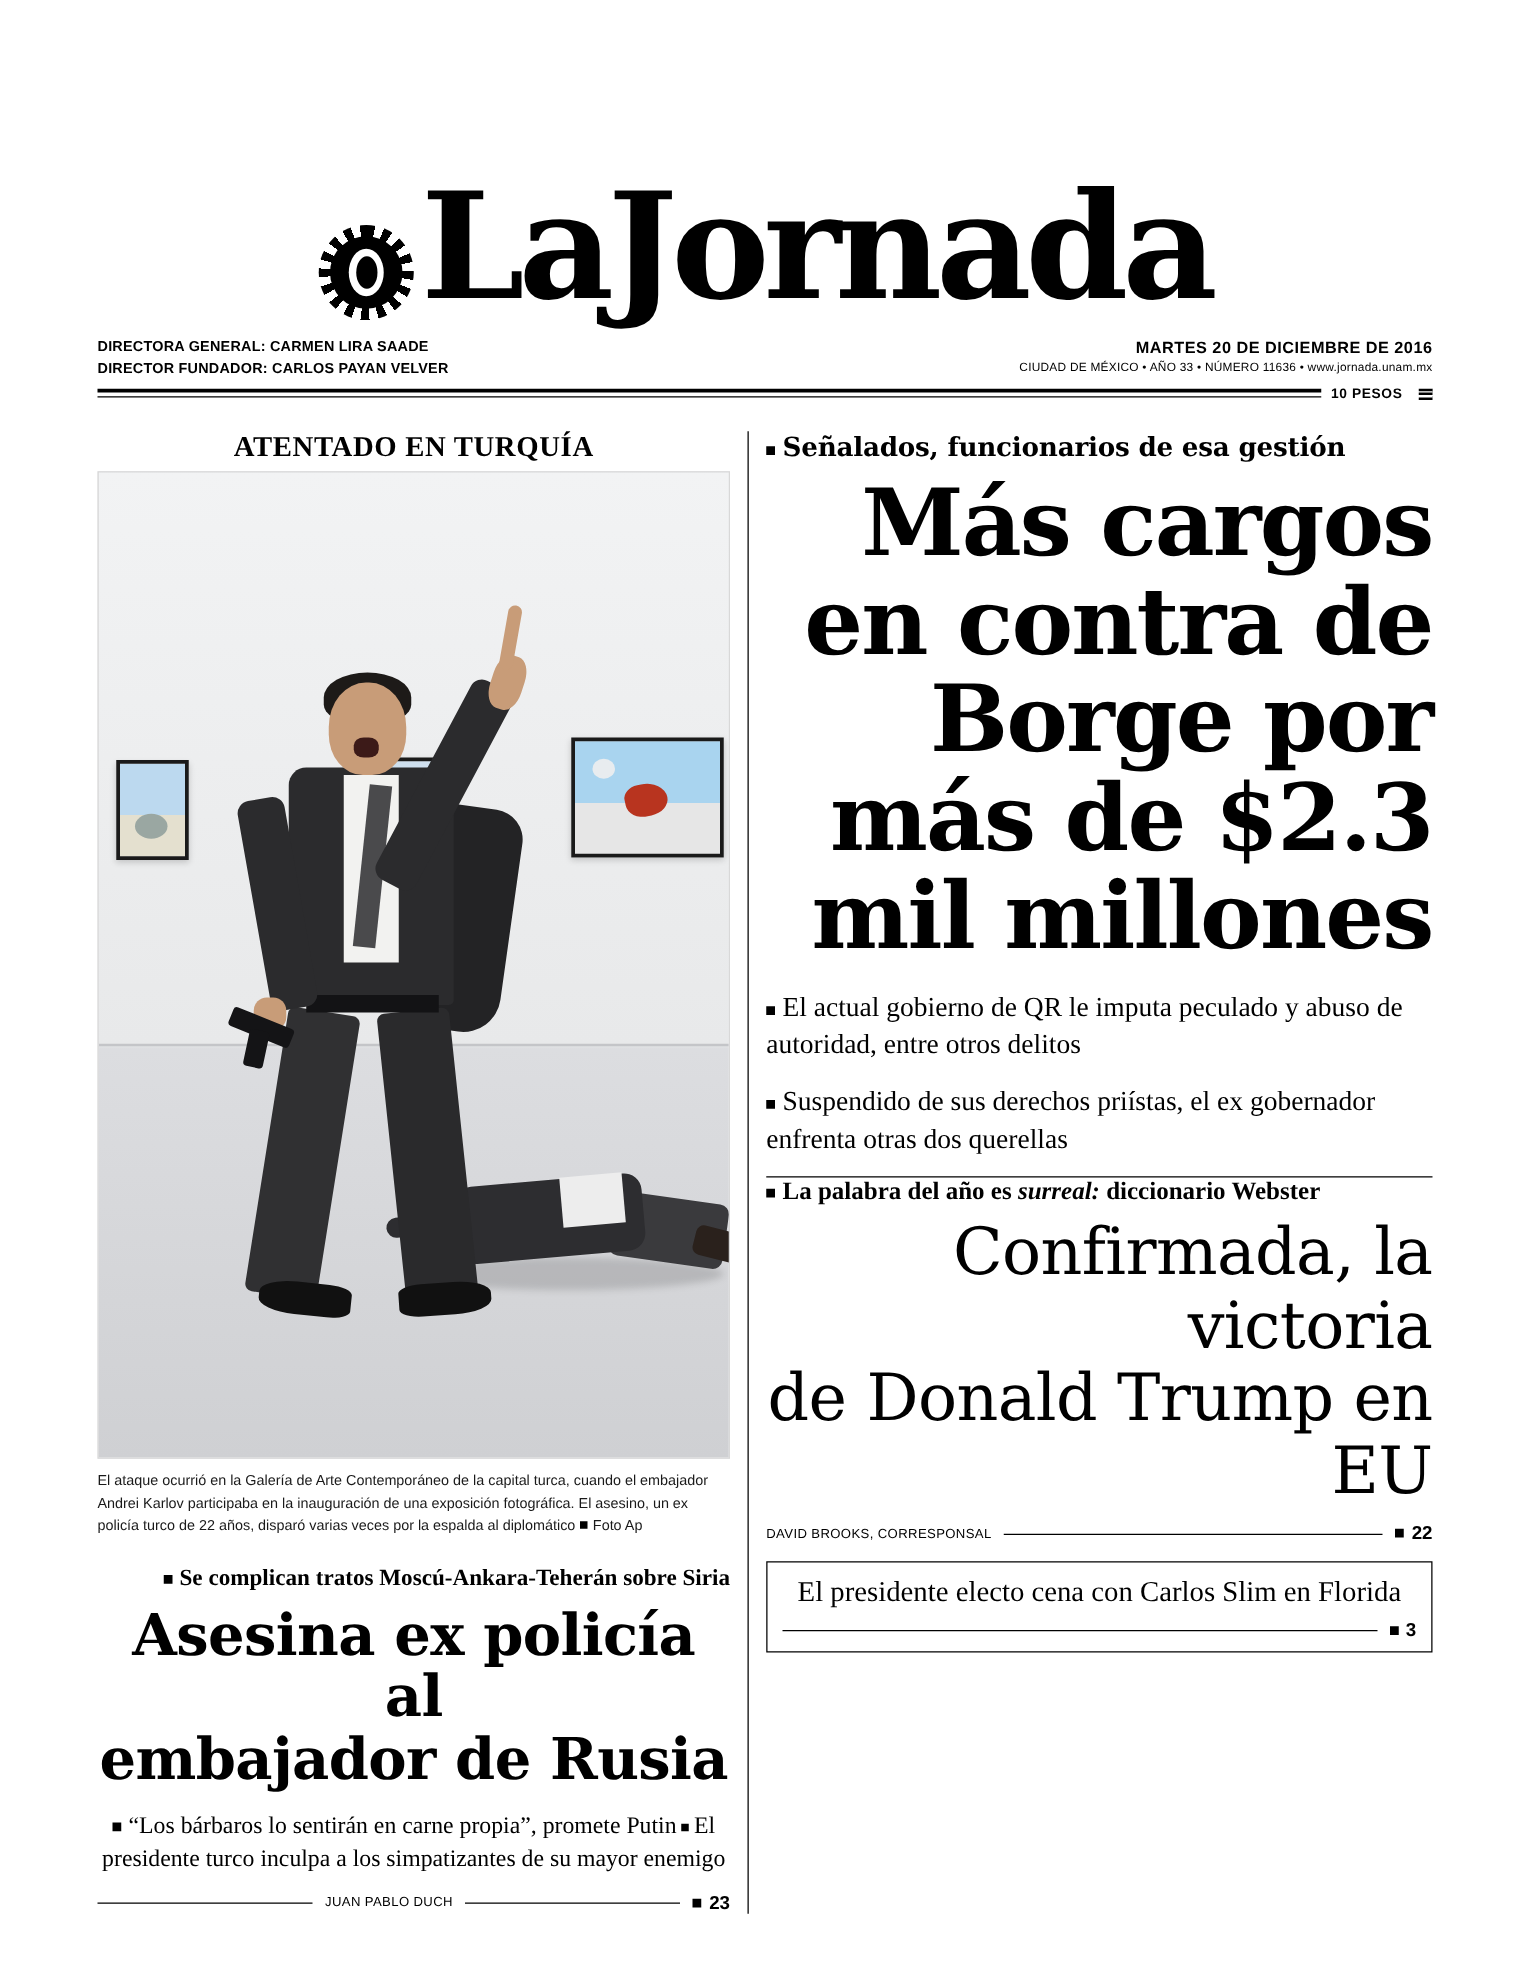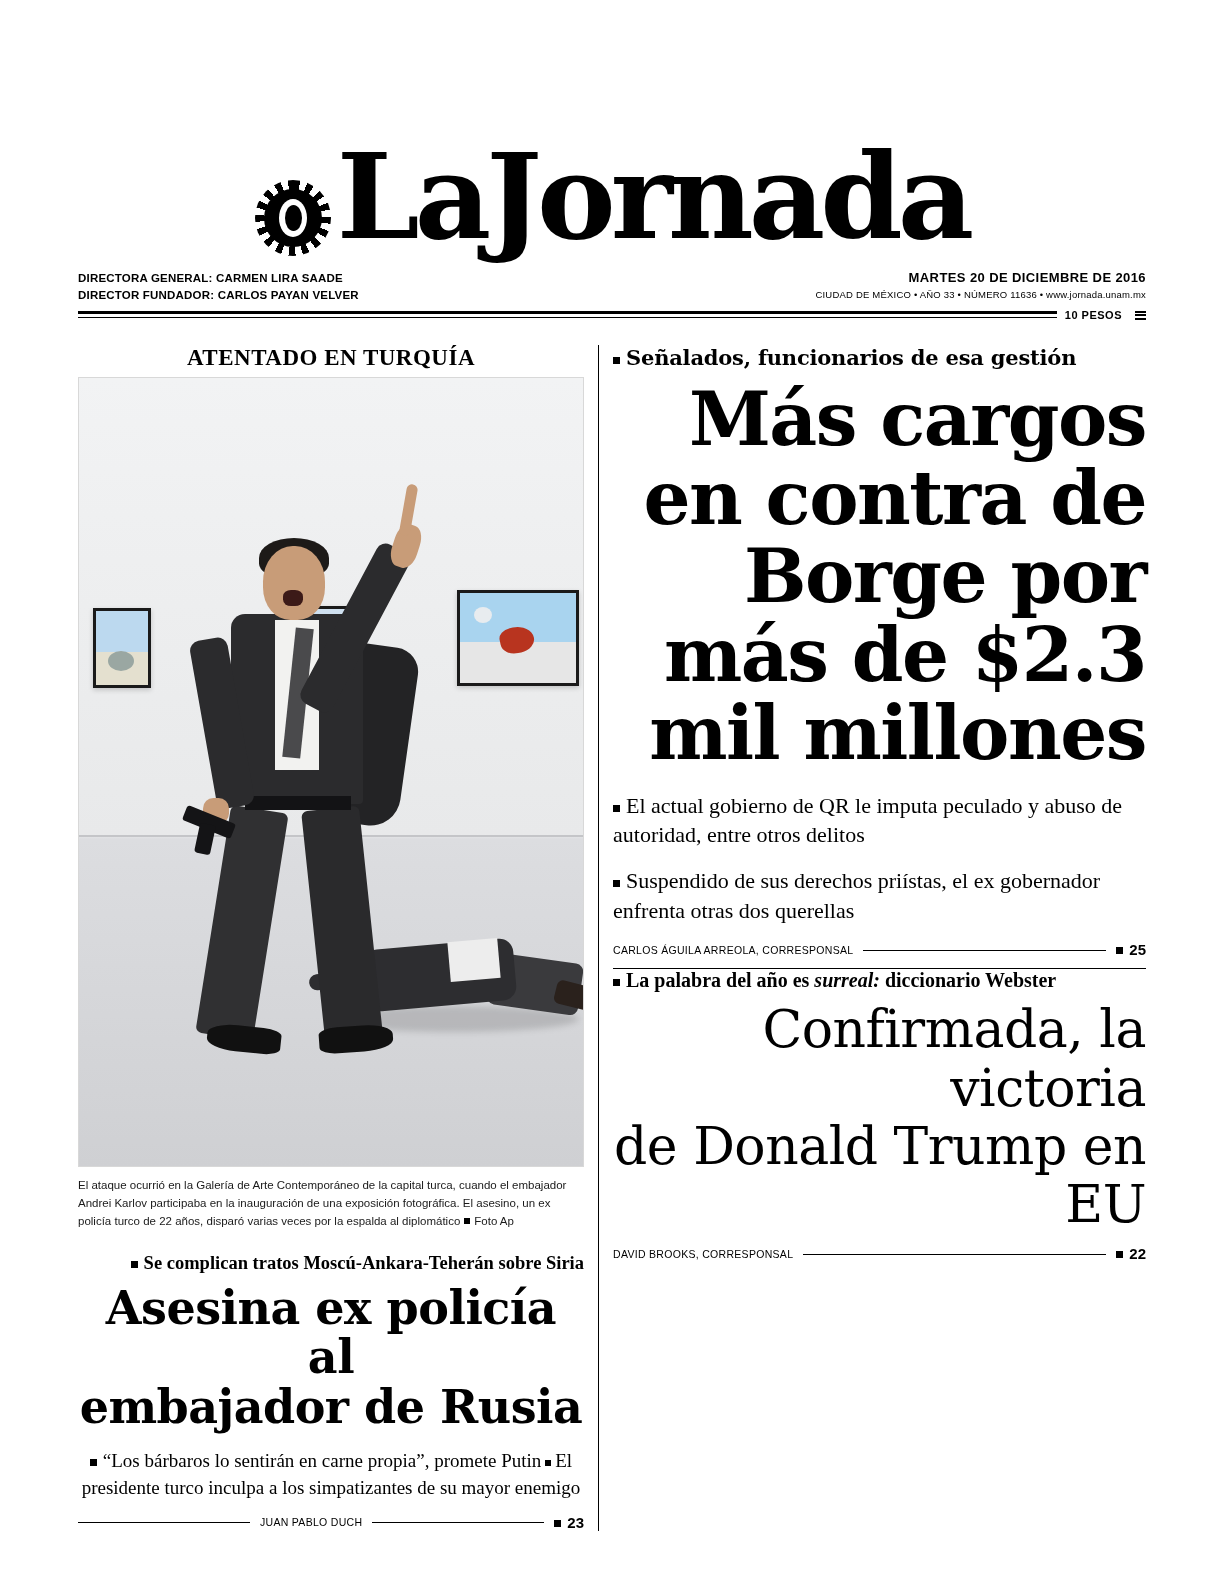--- a/index.html
+++ b/index.html
@@ -546,39 +546,41 @@
 
       <div class="r-bullets">
         <div class="r-bullet">
           <span class="sq"></span><span>El actual gobierno de QR le imputa peculado y abuso de autoridad, entre otros delitos</span>
         </div>
         <div class="r-bullet">
           <span class="sq"></span><span>Suspendido de sus derechos priístas, el ex gobernador enfrenta otras dos querellas</span>
         </div>
       </div>
 
-      <div class="byline-row">
-        <div class="byline">CARLOS ÁGUILA ARREOLA, CORRESPONSAL</div>
-        <div class="byline-rule"></div>
-        <div class="pageref"><span class="sq"></span><span>25</span></div>
-      </div>
 
       <div class="hr-thin"></div>
 
       <div class="r-kicker2">
         <span class="sq"></span><span>La palabra del año es </span><em class="ital">surreal:</em><span> diccionario Webster</span>
       </div>
 
       <div class="r-head2">
         <div>Confirmada, la victoria</div>
         <div>de Donald Trump en EU</div>
       </div>
 
 
       <div class="byline-row">
         <div class="byline">DAVID BROOKS, CORRESPONSAL</div>
         <div class="byline-rule"></div>
         <div class="pageref"><span class="sq"></span><span>22</span></div>
       </div>
 
+      <div class="boxed">
+        <div class="boxed-title">El presidente electo cena con Carlos Slim en Florida</div>
+        <div class="boxed-row">
+          <div class="byline-rule"></div>
+          <div class="pageref"><span class="sq"></span><span>3</span></div>
+        </div>
+      </div>
     </div>
   </div>
 </div>
 
 </body></html>

